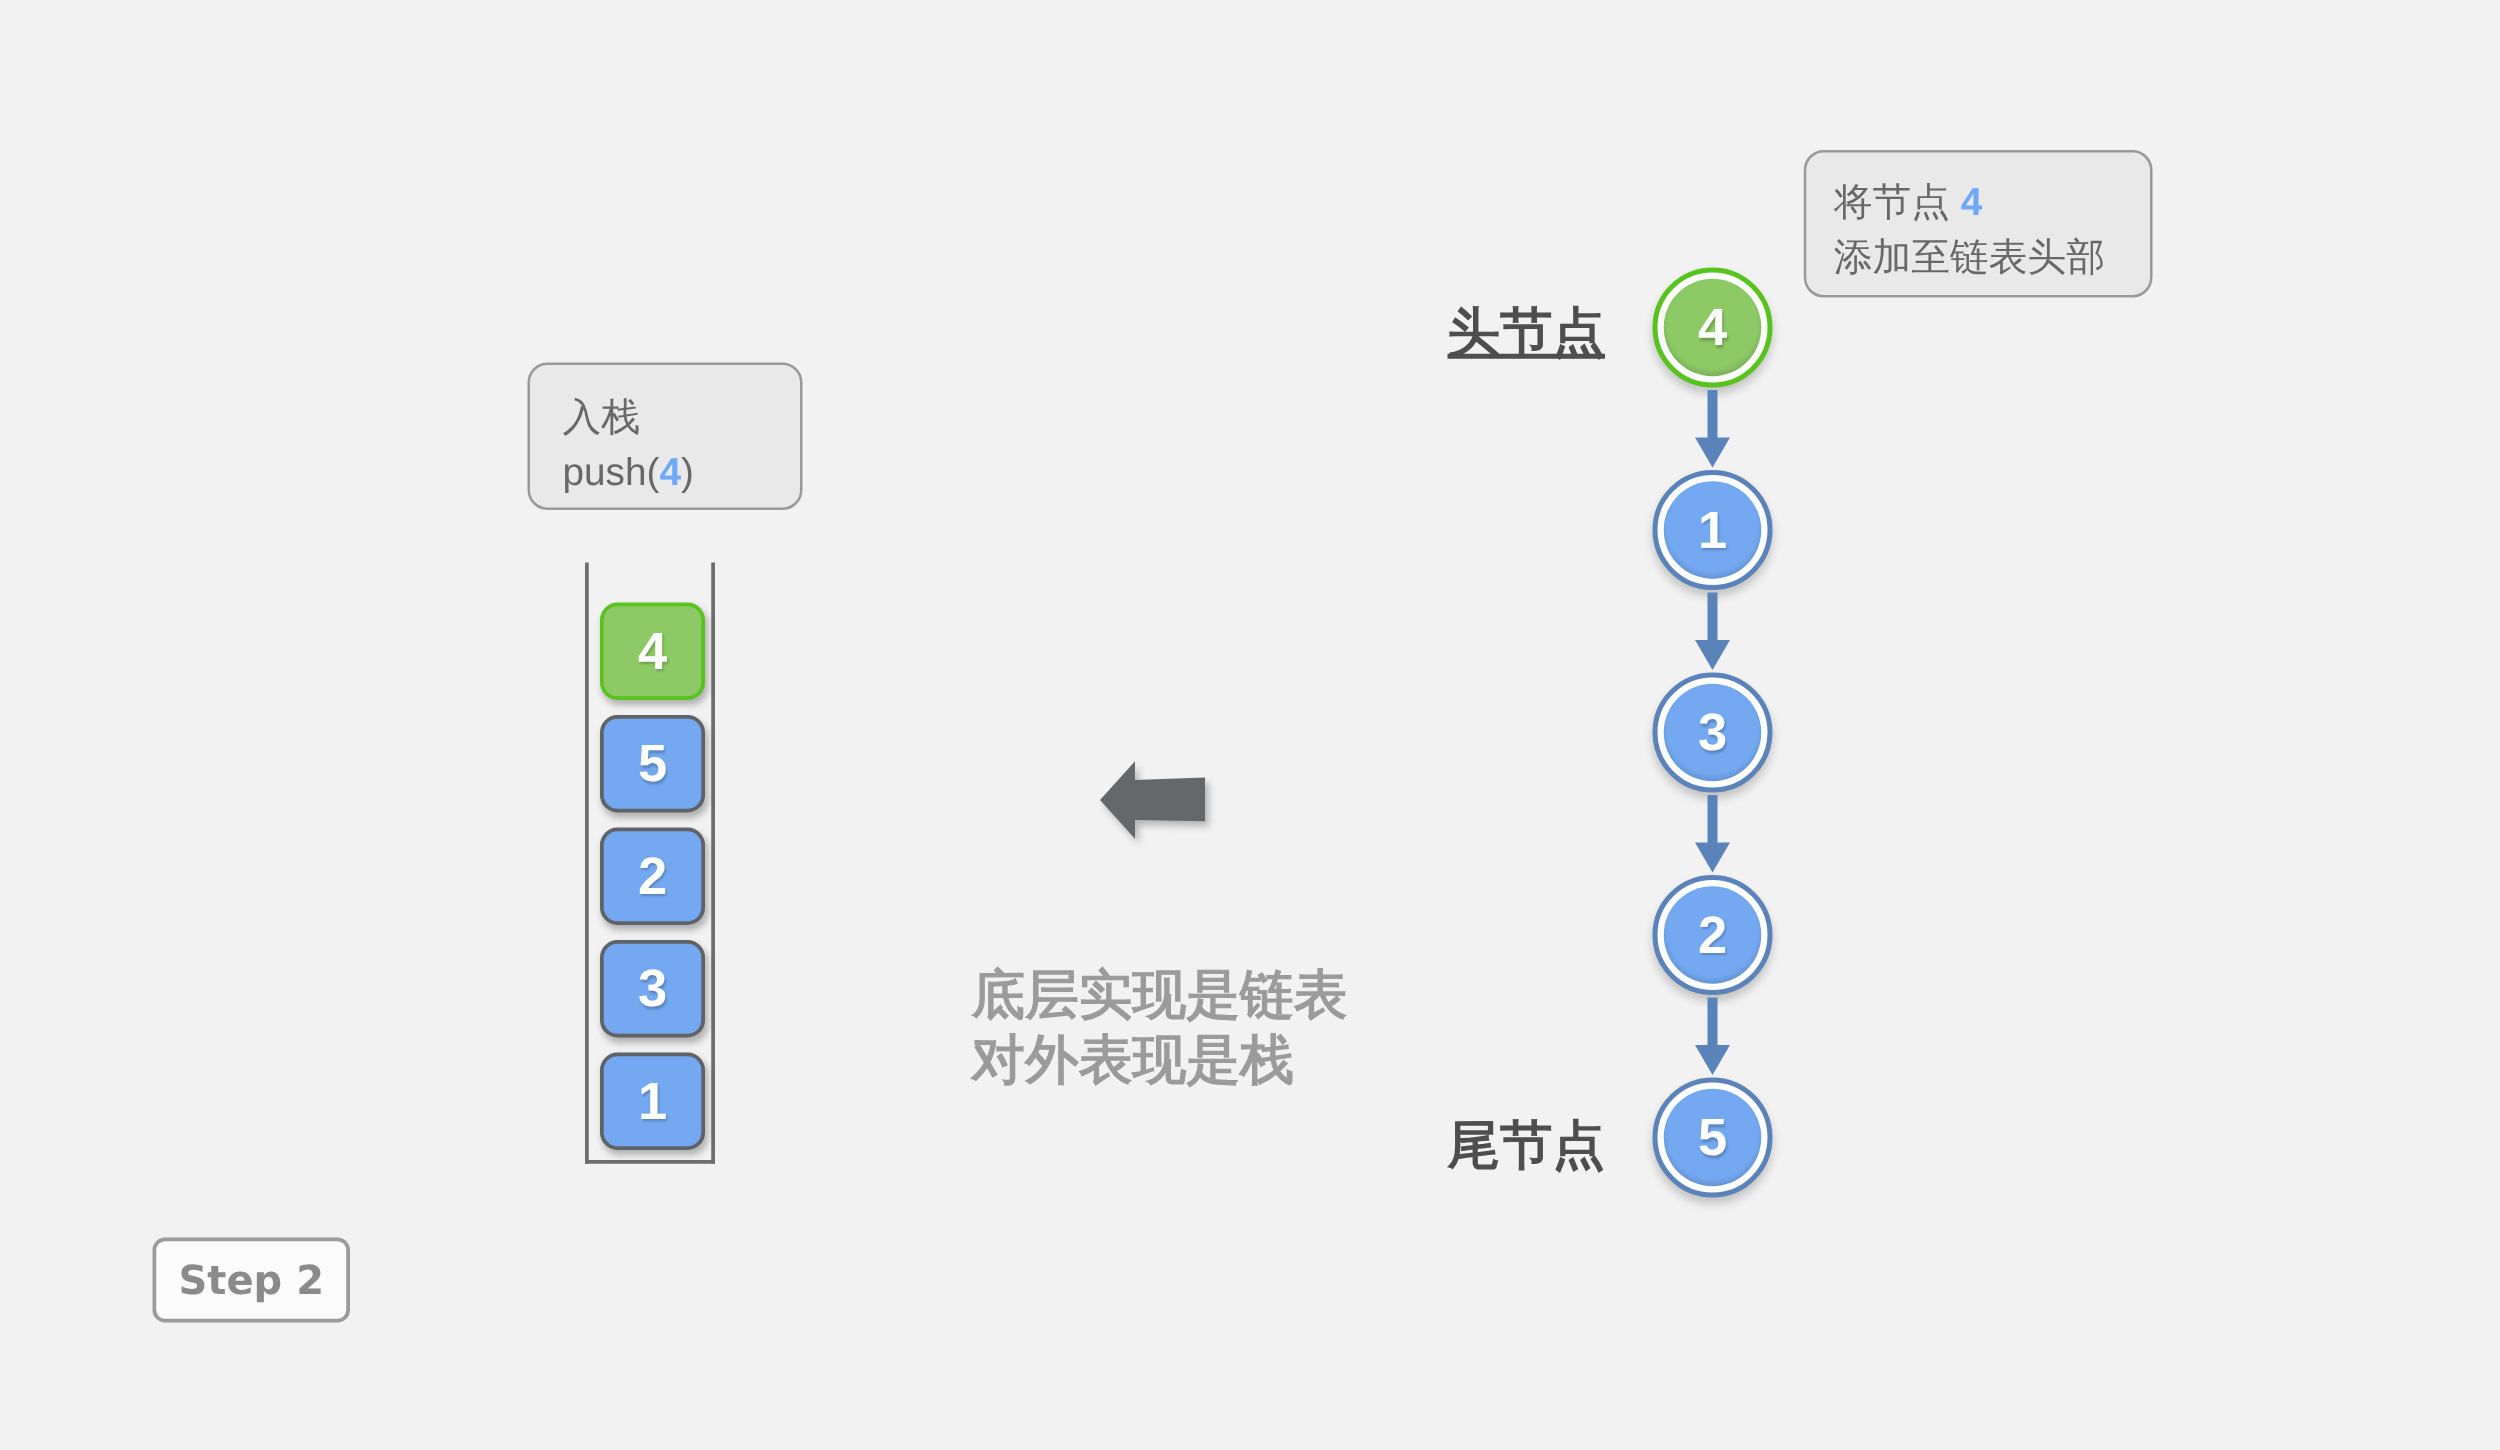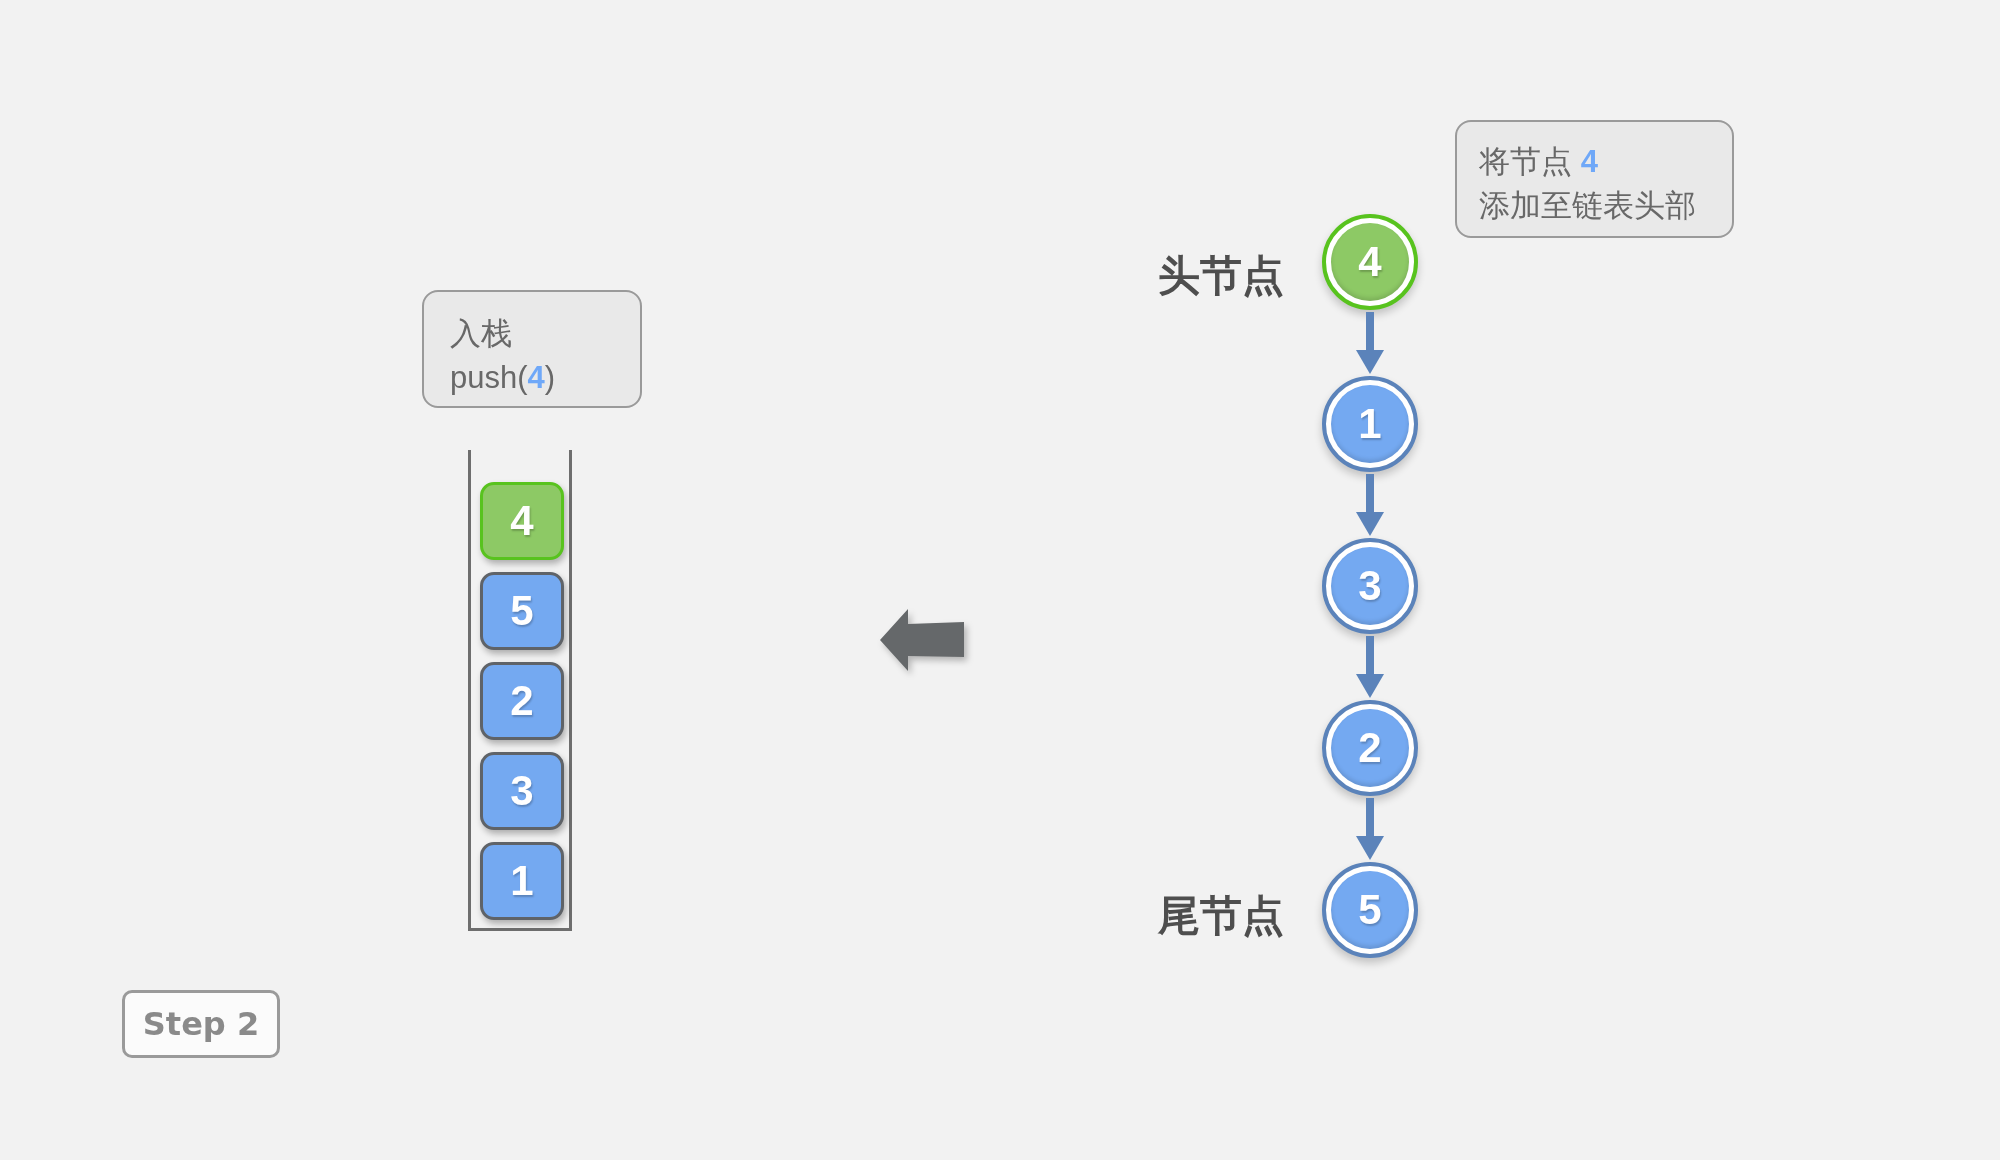--- a/index.html
+++ b/index.html
@@ -14,21 +14,21 @@
     position:absolute;
     background:var(--callout_bg,#e9e9e9);
     border:2px solid var(--callout_border,#9a9a9a);
     border-radius:16px;
     color:var(--callout_text,#686868);
     font-size:31px; line-height:44px;
     box-sizing:border-box;
   }
   .callout .hl { color:var(--highlight_blue_text,#6fa8f8); font-weight:bold; }
   .push-callout  { left:422px; top:290px; width:220px; height:118px; padding:20px 0 0 26px; }
-  .note-callout  { left:1443px; top:120px; width:279px; height:118px; padding:18px 0 0 22px;margin-left:12px; }
+  .note-callout  { left:1443px; top:120px; width:279px; height:118px; padding:18px 0 0 22px; }
 
   
   .stack-container {
     position:absolute; left:468px; top:450px; width:104px; height:481px;
     border-left:3px solid var(--stack_wall,#6e6e6e);
     border-right:3px solid var(--stack_wall,#6e6e6e);
     border-bottom:3px solid var(--stack_wall,#6e6e6e);
     box-sizing:border-box;
   }
   .stack-item {
@@ -60,21 +60,21 @@
     position:absolute; left:777px; top:770px; width:300px;
     color:var(--caption_text,#9b9b9b); font-weight:bold;
     font-size:43px; line-height:52px; white-space:nowrap;
   }
 
   
   .side-label {
     position:absolute; color:var(--label_text,#4e4e4e);
     font-weight:bold; font-size:42px; white-space:nowrap;
   }
-  .head-label { left:1158px; top:248px; }
+  .head-label { left:1158px; top:238px;text-decoration:underline; }
   .tail-label { left:1158px; top:888px; }
   .node {
     position:absolute; left:1322px; width:96px; height:96px;
     border-radius:50%; background:#fff; box-sizing:border-box;
     display:flex; align-items:center; justify-content:center;
     box-shadow:0 5px 8px rgba(0,0,0,.2);
   }
   .node .inner {
     width:78px; height:78px; border-radius:50%;
     display:flex; align-items:center; justify-content:center;
@@ -115,20 +115,24 @@
     </div>
 
   <div class="step-badge">
     <span>Step 2</span>
   </div>
 
   <svg class="block-arrow" width="100" height="80" viewBox="0 0 100 80">
     <polygon points="8,40 36,9 36,24 92,22 92,57 36,56 36,71" fill="currentColor"></polygon>
   </svg>
 
+  <div class="caption">
+    <div>底层实现是链表</div>
+    <div>对外表现是栈</div>
+  </div>
 
   <div class="callout note-callout">
     <div><span>将节点 </span><span class="hl">4</span></div>
     <div>添加至链表头部</div>
   </div>
 
   <div class="side-label head-label">头节点</div>
   <div class="side-label tail-label">尾节点</div>
 
   <div class="node green" style="top:214px">

